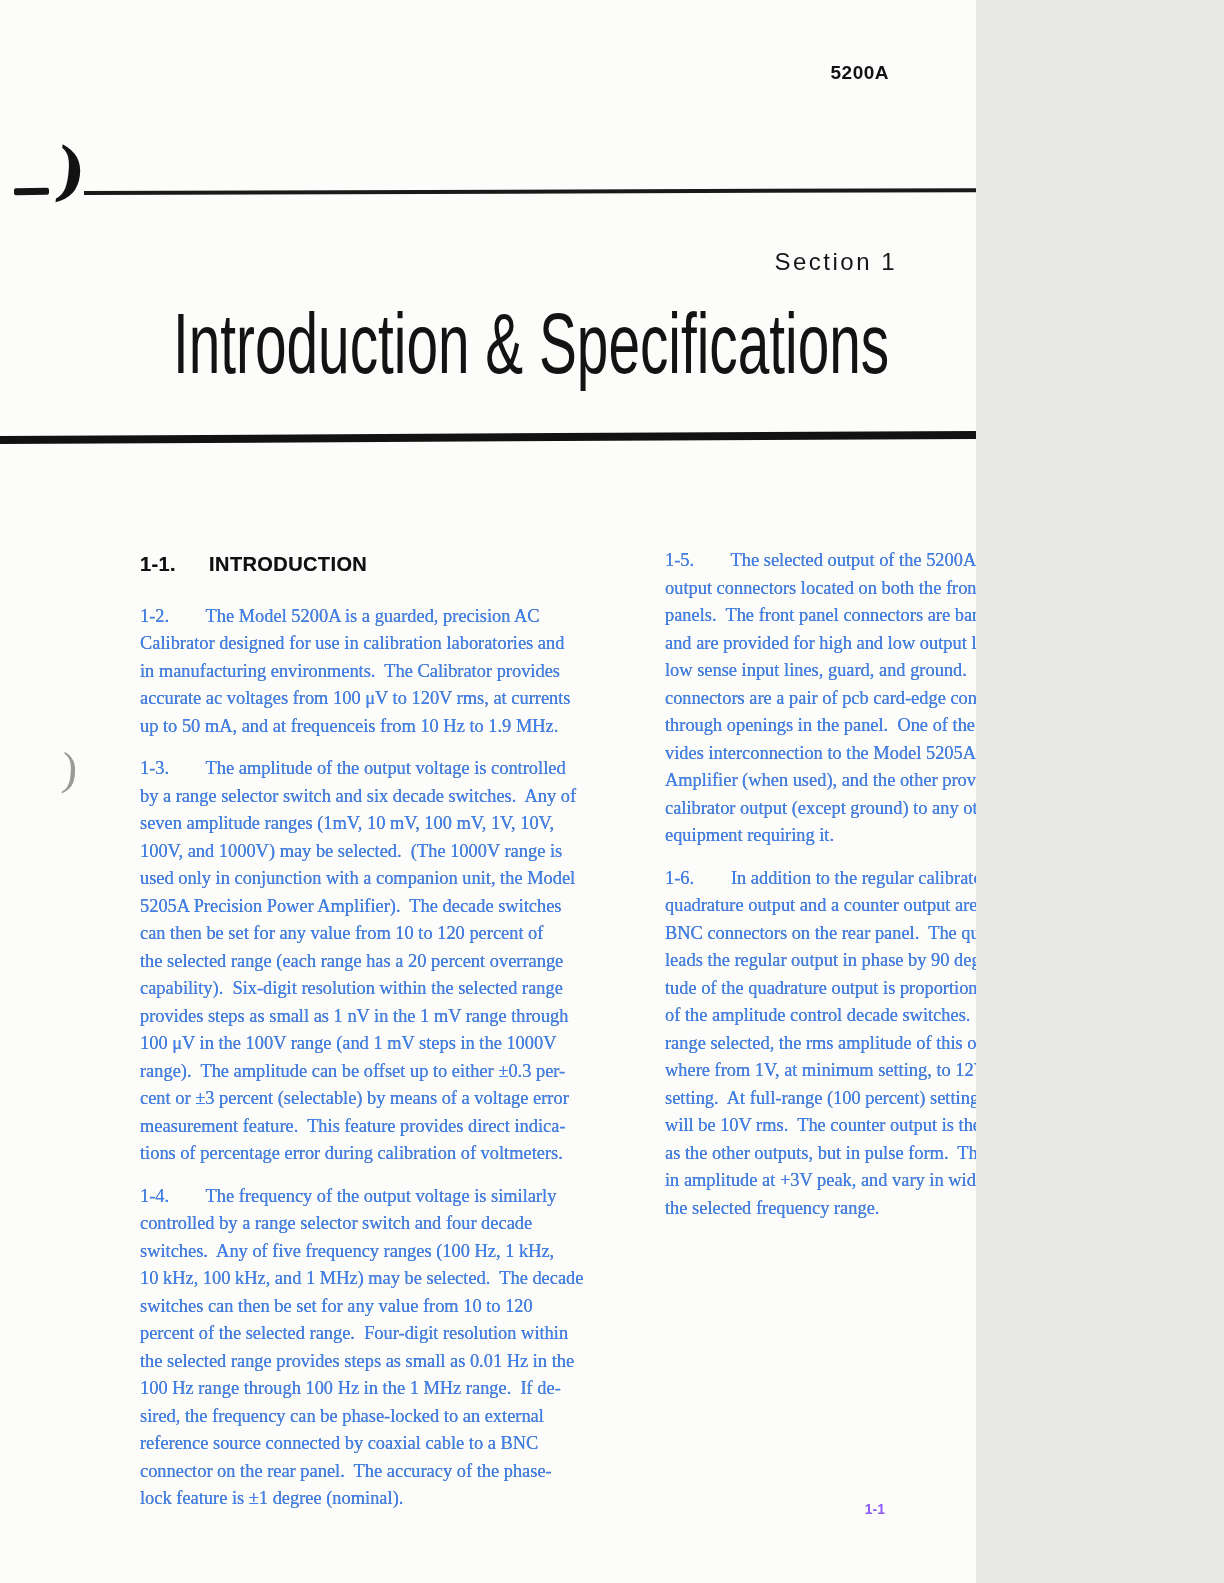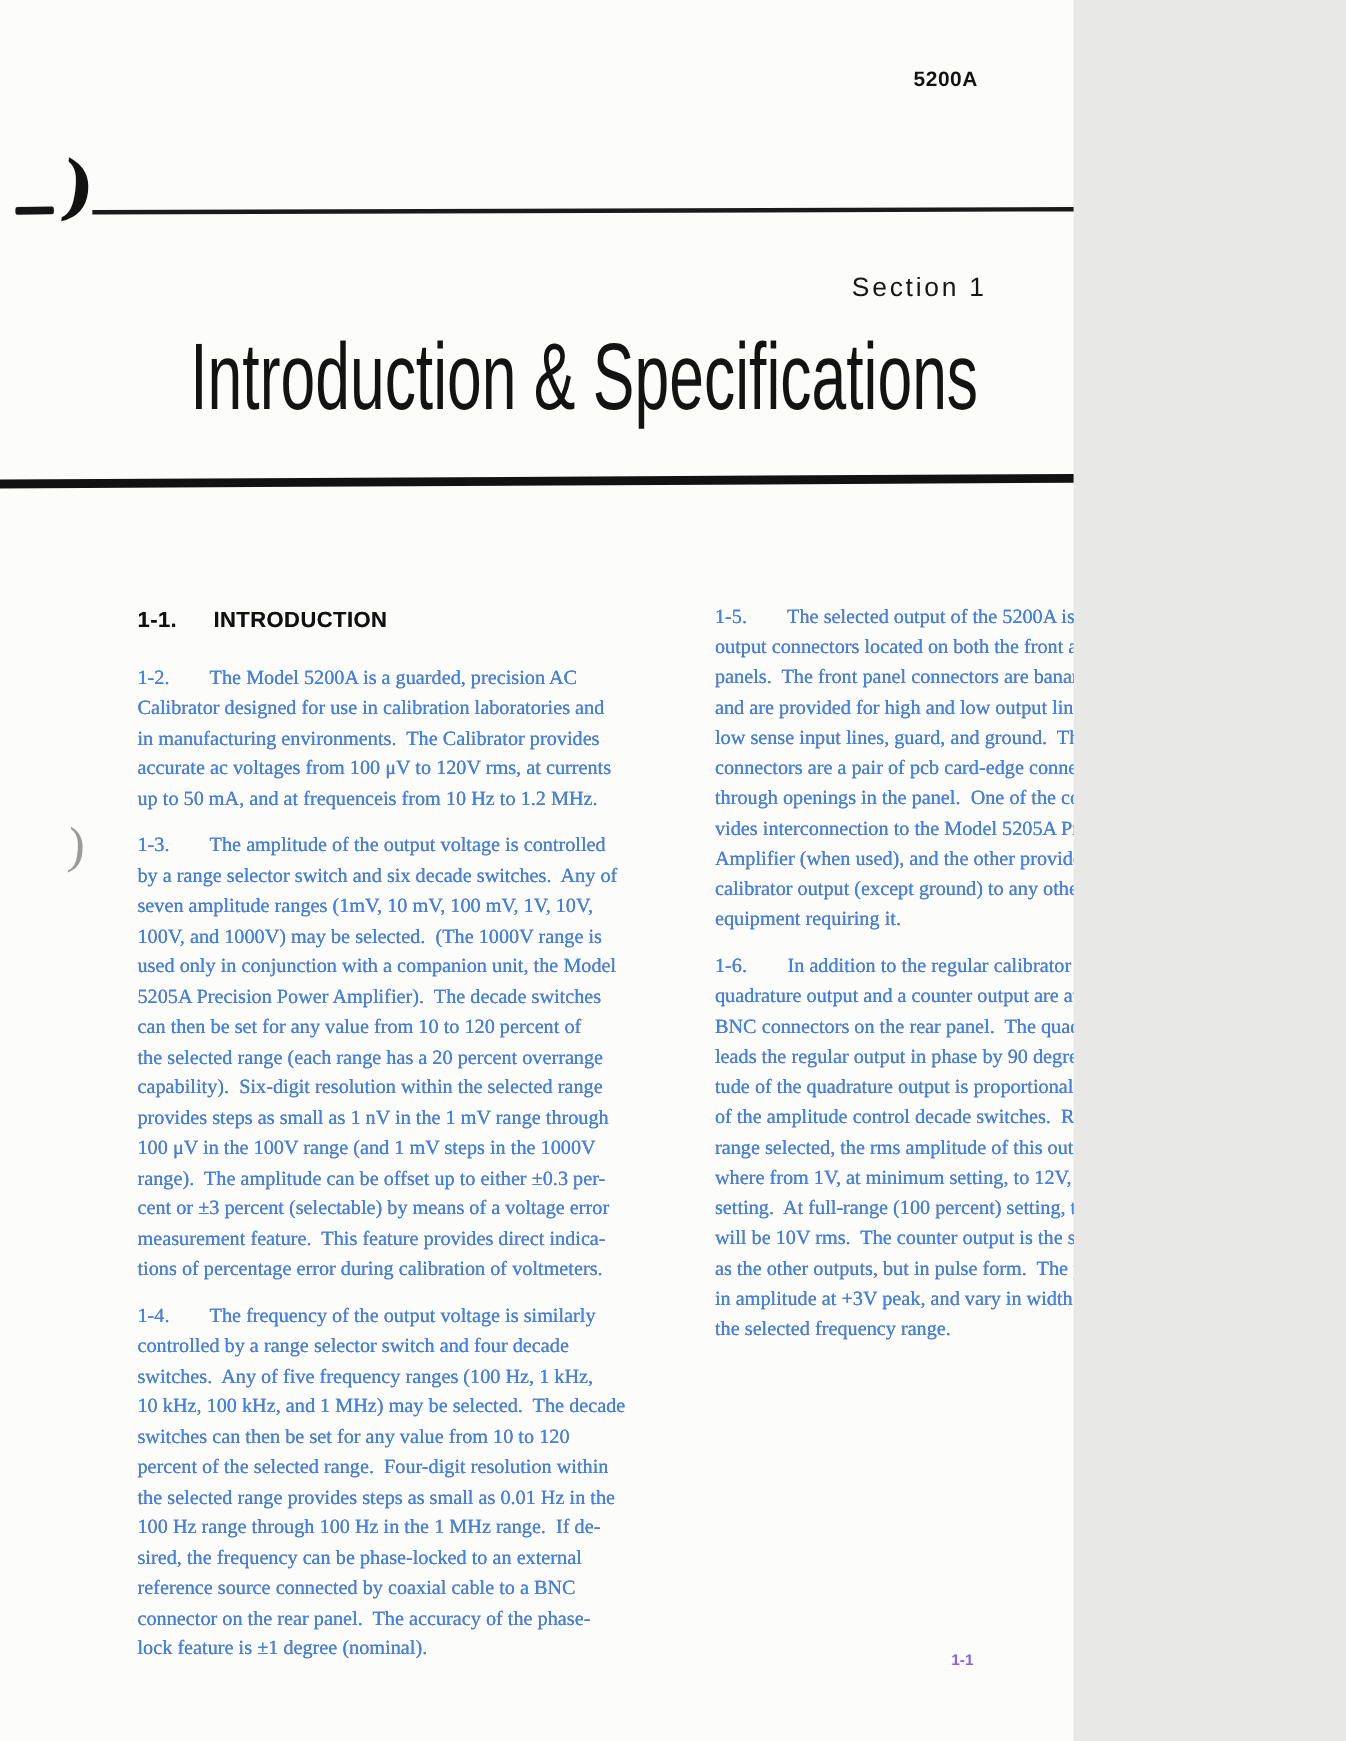--- a/index.html
+++ b/index.html
@@ -110,20 +110,21 @@
     transform: rotate(4deg);
   }
 
   
   .col {
     position: absolute;
     width: 530px;
     font-size: 18.4px;
     line-height: 27.5px;
     text-shadow: 0 0 0.3px rgba(10,10,10,0.65);
+    margin-left: 15px;
   }
   .col-left  { left: 125px; top: 551px; }
   .col-right { left: 650px; top: 547px; }
 
   .col-heading {
     font-family: "Liberation Sans", sans-serif;
     font-weight: bold;
     font-size: 20px;
     letter-spacing: 0.4px;
     margin: 0 0 24px 0;
@@ -165,21 +166,21 @@
   <div class="margin-paren">)</div>
 
   <div class="col col-left">
     <h2 class="col-heading">
       <span class="h-number">1-1.</span><span class="h-label">INTRODUCTION</span>
     </h2>
     <p class="para">1-2.        The Model 5200A is a guarded, precision AC
 Calibrator designed for use in calibration laboratories and
 in manufacturing environments.  The Calibrator provides
 accurate ac voltages from 100 μV to 120V rms, at currents
-up to 50 mA, and at frequenceis from 10 Hz to 1.2 MHz.</p>
+up to 50 mA, and at frequenceis from 10 Hz to 1.9 MHz.</p>
     <p class="para">1-3.        The amplitude of the output voltage is controlled
 by a range selector switch and six decade switches.  Any of
 seven amplitude ranges (1mV, 10 mV, 100 mV, 1V, 10V,
 100V, and 1000V) may be selected.  (The 1000V range is
 used only in conjunction with a companion unit, the Model
 5205A Precision Power Amplifier).  The decade switches
 can then be set for any value from 10 to 120 percent of
 the selected range (each range has a 20 percent overrange
 capability).  Six-digit resolution within the selected range
 provides steps as small as 1 nV in the 1 mV range through

